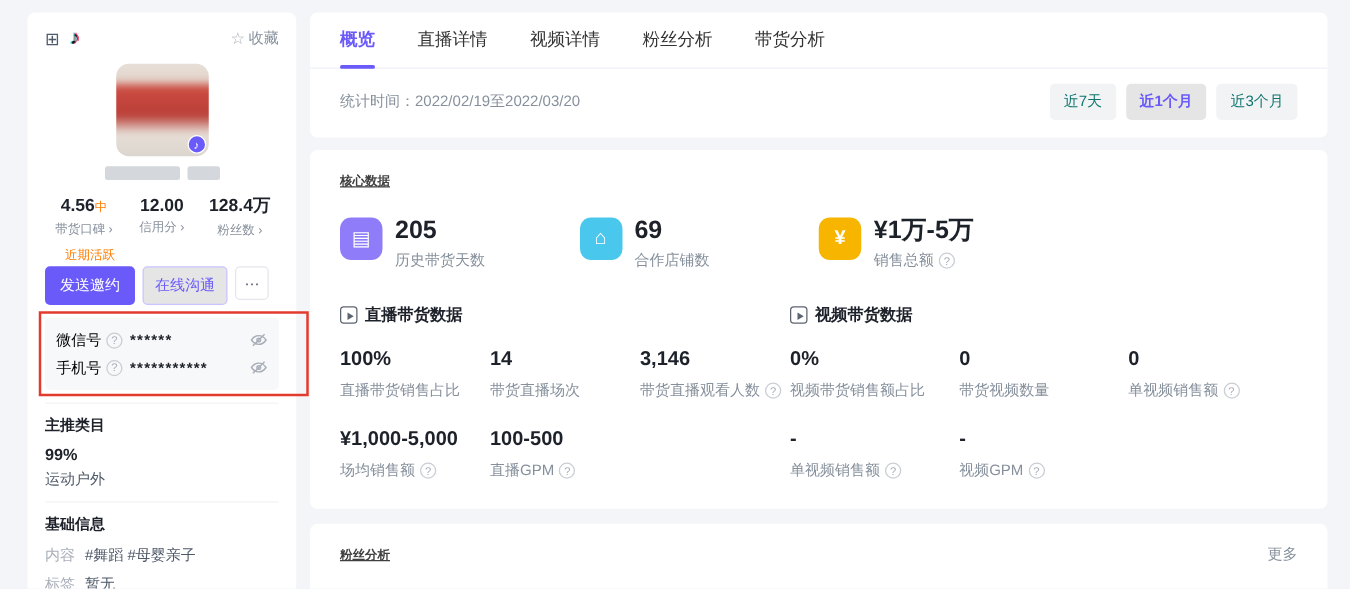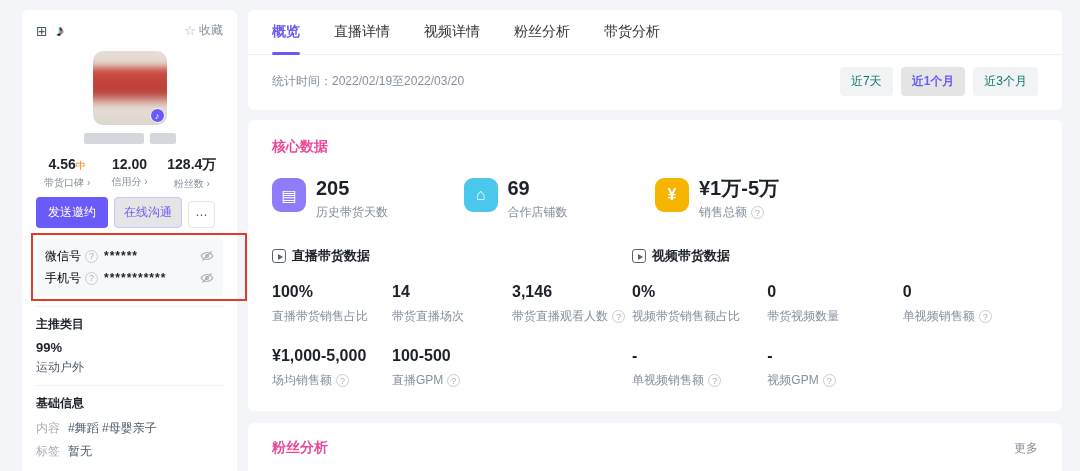--- a/index.html
+++ b/index.html
@@ -27,21 +27,21 @@
   .bar { height:11px; background:#d4d7dc; border-radius:2px; }
   .bar.long { width:60px; } .bar.short { width:26px; }
 
   .stats { display:flex; margin-bottom:6px; }
   .stat { flex:1; text-align:center; cursor:pointer; }
   .stat-value { font-size:14px; font-weight:700; color:#1d2129; }
   .stat-suffix { font-size:10px; color:#ff7d00; font-weight:400; }
   .stat-label { font-size:10px; color:#86909c; margin-top:3px; white-space:nowrap; }
 
   .activity-badge { font-size:10px; color:#ff7d00; margin:6px 0 2px 16px; }
-  .actions { display:flex; align-items:flex-end; gap:6px; margin-bottom:10px; }
+  .actions { display:flex; align-items:flex-start; gap:6px; margin-bottom:10px; }
   .btn-invite { background:#6a5af9; color:#fff; font-size:12px; padding:7px 12px; border-radius:4px; border:none; cursor:pointer; white-space:nowrap; }
   .btn-chat { background:#e5e5e5; color:#6a5af9; font-size:12px; padding:6px 9px; border-radius:4px; border:1px solid #c9c3ff; cursor:pointer; white-space:nowrap; }
   .btn-more { width:27px; height:27px; border:1px solid #e5e6eb; border-radius:4px; background:#fff; color:#4e5969; font-size:12px; cursor:pointer;
               display:flex; align-items:center; justify-content:center; }
 
   .contact-wrap { position:relative; margin-bottom:10px; }
   .contact-panel { background:#f7f8fa; border-radius:4px; padding:7px 9px; }
   .contact-row { display:flex; align-items:center; gap:4px; height:22px; font-size:12px; }
   .contact-label { color:#000000; }
   .contact-value { color:#1d2129; font-weight:600; letter-spacing:1px; flex:1; margin-left:2px; white-space:nowrap; overflow:hidden; }
@@ -67,21 +67,21 @@
   .tab.active::after { content:""; position:absolute; left:0; right:0; bottom:-1px; height:3px; background:#6a5af9; border-radius:2px; }
 
   .time-row { display:flex; align-items:center; justify-content:space-between; padding:12px 24px 14px; }
   .stat-time { font-size:12px; color:#86909c; }
   .ranges { display:flex; gap:8px; }
   .range { font-size:12px; color:#0f766e; background:#f2f3f5; padding:6px 11px; border-radius:4px; border:none; cursor:pointer; }
   .range.active { background:#e5e5e5; color:#6a5af9; font-weight:600; }
 
   .core-card { margin-top:10px; padding:18px 24px 18px; }
   .section-head { display:flex; align-items:center; justify-content:space-between; }
-  .section-title { font-size:14px; font-weight:700; color:#ec4899; }
+  .section-title { font-size:10px; font-weight:700; color:#404040;text-decoration:underline; }
   .more-link { font-size:12px; color:#86909c; cursor:pointer; }
 
   .core-metrics { display:grid; grid-template-columns:repeat(4,1fr); margin:22px 0 26px; }
   .metric { display:flex; gap:10px; align-items:flex-start; }
   .m-icon { width:34px; height:34px; border-radius:9px; color:#fff; font-size:16px; display:flex; align-items:center; justify-content:center; flex:none; }
   .m-icon.green { background:#3ec487; } .m-icon.purple { background:#8f7cf8; }
   .m-icon.blue { background:#49c7ec; } .m-icon.gold { background:#f7b500; }
   .i-package::before { content:"▣"; } .i-calendar::before { content:"▤"; }
   .i-shop::before { content:"⌂"; } .i-coin::before { content:"¥"; font-weight:bold; }
   .m-value { font-size:20px; font-weight:700; color:#1d2129; line-height:1.05; }
@@ -138,20 +138,21 @@
       <div class="stat">
         <div class="stat-value"><span>12.00</span></div>
         <div class="stat-label">信用分 ›</div>
       </div>
       <div class="stat">
         <div class="stat-value"><span>128.4万</span></div>
         <div class="stat-label">粉丝数 ›</div>
       </div>
     </div>
 
+    <div class="activity-badge">近期活跃</div>
 
     <div class="actions">
       <button class="btn-invite">发送邀约</button>
       <button class="btn-chat">在线沟通</button>
       <button class="btn-more">⋯</button>
     </div>
 
     <div class="contact-wrap">
       <div class="contact-panel">
         <div class="contact-row">

